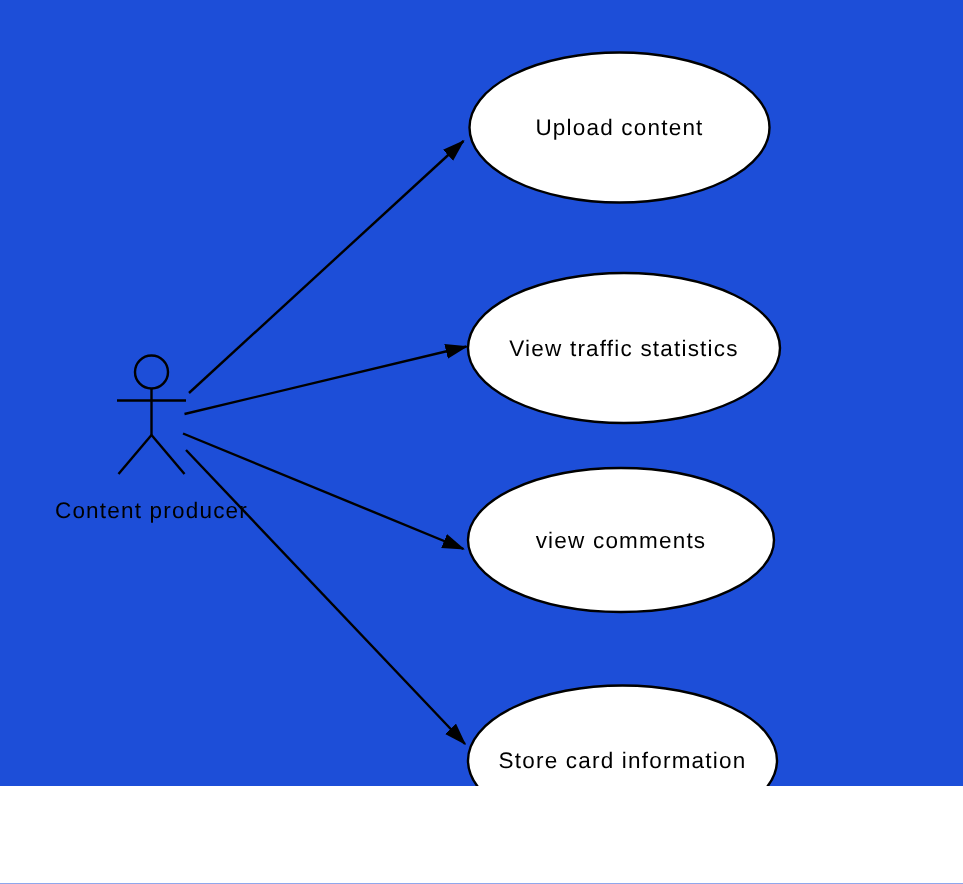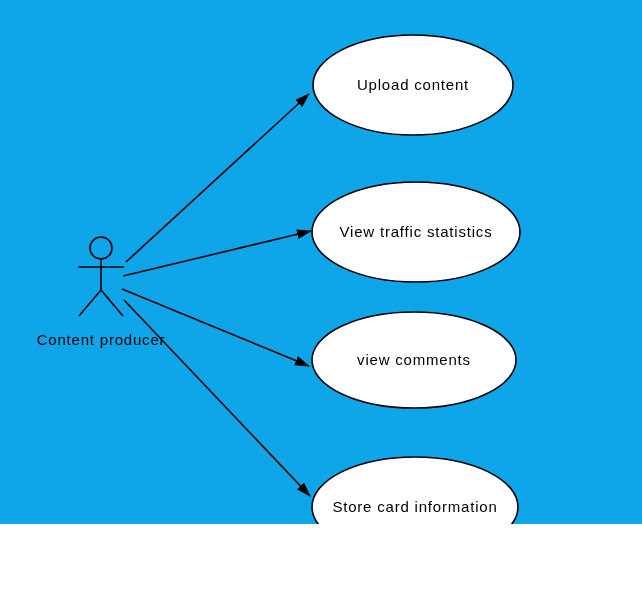--- a/index.html
+++ b/index.html
@@ -4,21 +4,21 @@
 <style>
   html, body {
     margin: 0;
     padding: 0;
     background: #ffffff;
   }
   .canvas {
     position: relative;
     width: 642px;
     height: 524px;
-    background: #0ea5e9;
+    background: #1d4ed8;
     overflow: hidden;
     font-family: "Liberation Sans", sans-serif;
   }
   svg text {
     font-family: "Liberation Sans", sans-serif;
     font-size: 15px;
     letter-spacing: 0.8px;
     fill: #000000;
   }
 </style>

